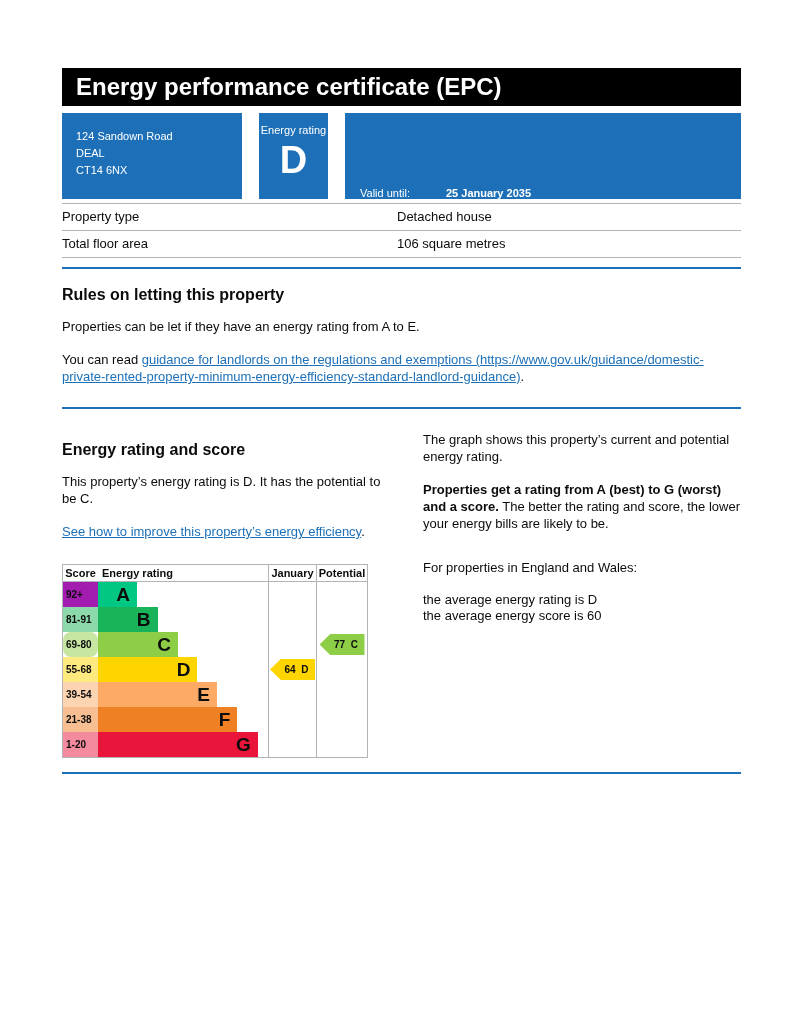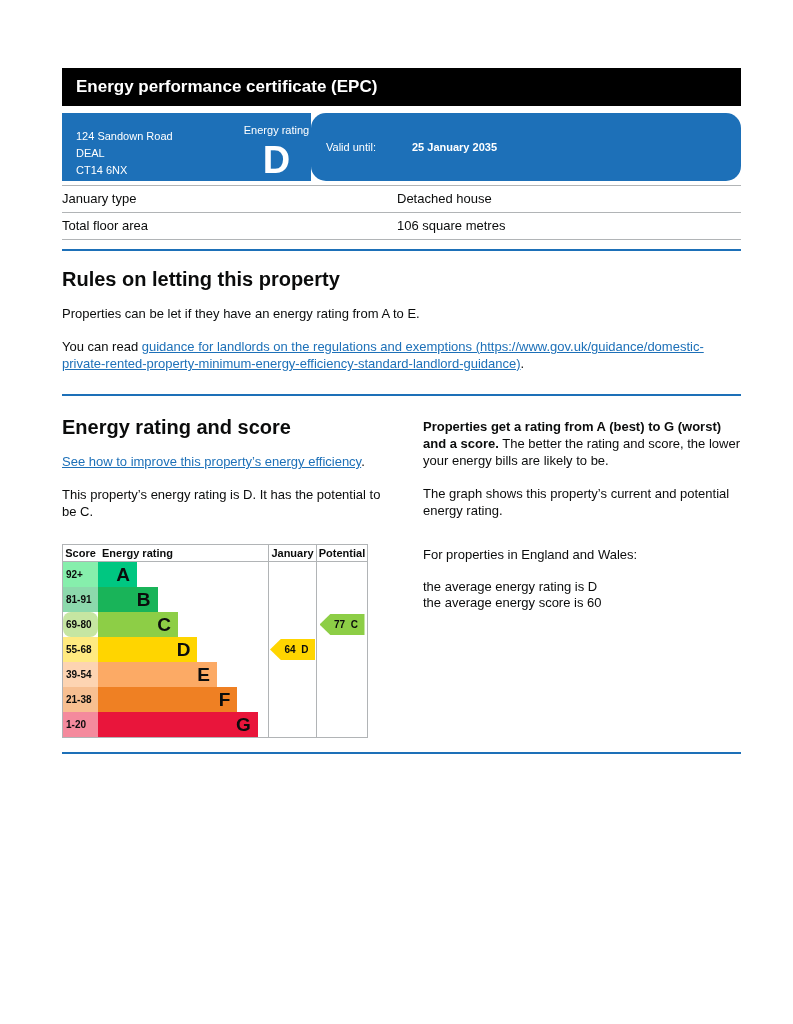--- a/index.html
+++ b/index.html
@@ -19,51 +19,51 @@
   }
 
   
   .header-bar {
     background: #000000;
     color: #ffffff;
     height: 38px;
     display: flex;
     align-items: center;
     padding-left: 14px;
-    font-size: 17px;
+    font-size: 24px;
     font-weight: bold;
   }
 
   
-  .summary-row { display: flex; gap: 0; height: 68px; margin-top: 7px; }
+  .summary-row { display: flex; gap: 17px; height: 86px; margin-top: 7px; }
   .blue-box { background: #1d70b8; color: #ffffff; }
   .address-box { width: 180px; padding: 15px 14px; font-size: 11px; line-height: 1.55; }
   .rating-box {
     width: 69px; text-align: center; padding-top: 11px;
     display: flex; flex-direction: column; align-items: center;
   }
   .rating-box .rating-label { font-size: 11px; }
   .rating-box .rating-letter { font-size: 38px; font-weight: bold; line-height: 1.2; margin-top: 2px; }
   .right-stack { flex: 1; display: flex; flex-direction: column; gap: 5px; }
-  .info-box { flex: 1; display: flex; align-items: center; padding: 0 15px; font-size: 11px; border-radius: 15px; }
+  .info-box { flex: 1; display: flex; align-items: flex-end; padding: 0 15px; font-size: 11px; }
   .info-label { width: 86px; flex: 0 0 86px; }
   .info-value { font-weight: bold; }
 
   
   .prop-table { margin-top: 4px; border-top: 1px solid #b1b4b6; font-size: 13px; }
   .prop-row { display: flex; padding: 5px 0 6px 0; border-bottom: 1px solid #b1b4b6; }
   .prop-label { flex: 0 0 335px; }
   .prop-value { flex: 1; }
 
   .blue-rule { height: 2px; background: #1d70b8; border: none; }
   .rule-1 { margin-top: 9px; }
   .rule-2 { margin-top: 22px; }
   .rule-3 { margin-top: 14px; }
 
-  h2.section-heading { font-size: 20px; font-weight: bold; margin-top: 17px; }
+  h2.section-heading { font-size: 16px; font-weight: bold; margin-top: 17px; }
   p.body-text { font-size: 13px; line-height: 17px; margin-top: 14px; }
   p.body-text + p.body-text { margin-top: 16px; }
   a.doc-link, .doc-link { color: #1d70b8; text-decoration: underline; cursor: pointer; }
 
   
   .columns { display: flex; margin-top: 20px; }
   .col-left { width: 320px; flex: 0 0 320px; }
   .col-right { flex: 1; margin-left: 41px; }
   .col-right p.body-text:first-child { margin-top: 2px; }
   .spaced { margin-top: 26px; }
@@ -115,53 +115,53 @@
     <div class="right-stack">
       <div class="blue-box info-box">
         <span class="info-label">Valid until:</span>
         <span class="info-value">25 January 2035</span>
       </div>
     </div>
   </div>
 
   <div class="prop-table">
     <div class="prop-row">
-      <div class="prop-label">January type</div>
+      <div class="prop-label">Property type</div>
       <div class="prop-value">Detached house</div>
     </div>
     <div class="prop-row">
       <div class="prop-label">Total floor area</div>
       <div class="prop-value">106 square metres</div>
     </div>
   </div>
 
   <div class="blue-rule rule-1"></div>
 
   <h2 class="section-heading">Rules on letting this property</h2>
   <p class="body-text">Properties can be let if they have an energy rating from A to E.</p>
   <p class="body-text"><span>You can read </span><a class="doc-link">guidance for landlords on the regulations and exemptions (https://www.gov.uk/guidance/domestic-private-rented-property-minimum-energy-efficiency-standard-landlord-guidance)</a><span>.</span></p>
 
   <div class="blue-rule rule-2"></div>
 
   <div class="columns">
     <div class="col-left">
-      <h2 class="section-heading" style="margin-top:0;">Energy rating and score</h2>
+      <h2 class="section-heading" style="margin-top:12px;">Energy rating and score</h2>
+      <p class="body-text">This property’s energy rating is D. It has the potential to be C.</p>
       <p class="body-text spaced"><a class="doc-link">See how to improve this property’s energy efficiency</a><span>.</span></p>
-      <p class="body-text">This property’s energy rating is D. It has the potential to be C.</p>
 
       <div class="epc-table">
         <div class="epc-header">
           <div class="h-score">Score</div>
           <div class="h-rating">Energy rating</div>
           <div class="h-current">January</div>
           <div class="h-potential">Potential</div>
         </div>
 
         <div class="epc-row">
-          <div class="score-cell" style="background: #86efac;">92+</div>
+          <div class="score-cell" style="background: #a21caf;">92+</div>
           <div class="rating-cell">
               <div class="band-bar" style="background: rgb(0, 199, 129); width: 23%;">A</div>
             </div>
           <div class="current-cell"></div>
           <div class="potential-cell"></div>
         </div>
         <div class="epc-row">
           <div class="score-cell" style="background: rgb(140, 217, 172);">81-91</div>
           <div class="rating-cell">
               <div class="band-bar" style="background: rgb(25, 180, 89); width: 35%;">B</div>
@@ -210,22 +210,22 @@
           <div class="rating-cell">
               <div class="band-bar" style="background: rgb(233, 21, 59); width: 94%;">G</div>
             </div>
           <div class="current-cell"></div>
           <div class="potential-cell"></div>
         </div>
       </div>
     </div>
 
     <div class="col-right">
+      <p class="body-text">The graph shows this property’s current and potential energy rating.</p>
       <p class="body-text spaced"><span style="font-weight:bold;">Properties get a rating from A (best) to G (worst) and a score.</span><span> The better the rating and score, the lower your energy bills are likely to be.</span></p>
-      <p class="body-text">The graph shows this property’s current and potential energy rating.</p>
       <p class="body-text" style="margin-top:27px;">For properties in England and Wales:</p>
       <div class="avg-lines">
         <div>the average energy rating is D</div>
         <div>the average energy score is 60</div>
       </div>
     </div>
   </div>
 
   <div class="blue-rule rule-3"></div>
 

